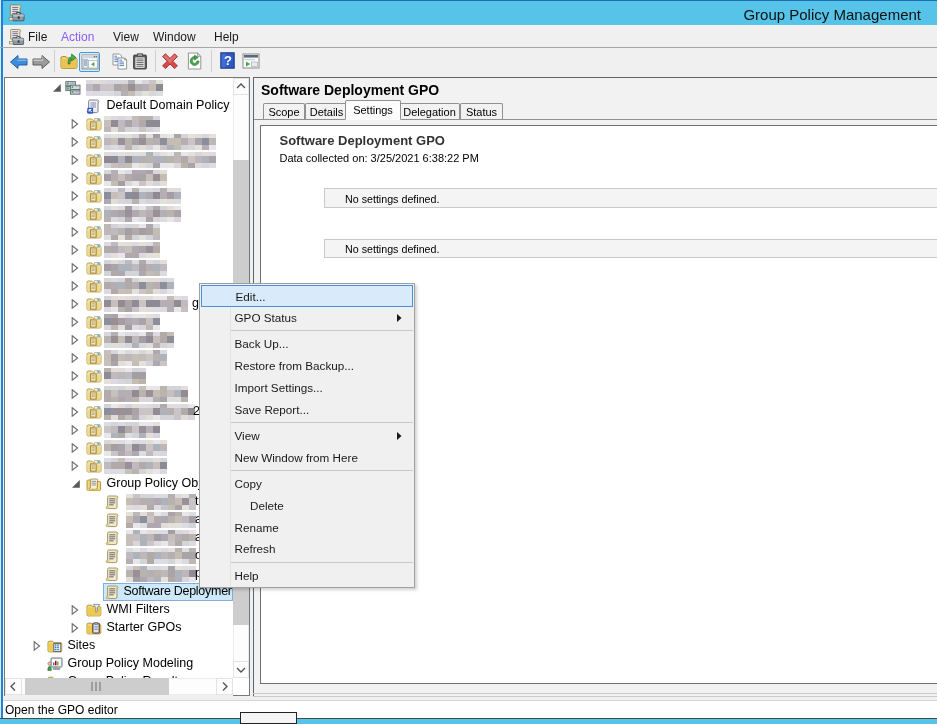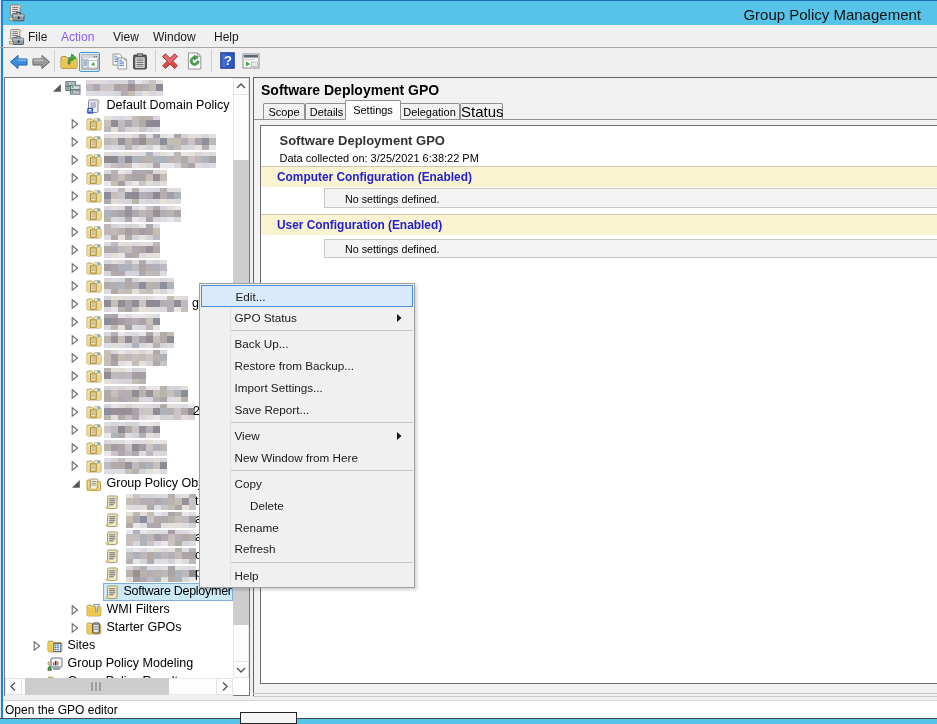--- a/index.html
+++ b/index.html
@@ -1534,39 +1534,33 @@
         </svg></div>
 </div>
 
 <div class="abs" style="left:253px;top:77px;width:684px;height:619px;background:#f2f2f2;border-left:1px solid #606468;border-top:1px solid #606468"></div>
 <div class="abs" style="left:261px;top:82px;font-size:14px;font-weight:bold;color:#000;z-index:2">Software Deployment GPO</div>
 
 <div class="abs" style="left:254px;top:78px;width:683px;height:618px;z-index:2">
   <div style="position:absolute;left:9px;top:25px;width:42px;height:16px;background:#f2f2f2;border:1px solid #919191;border-bottom:none;border-radius:2px 2px 0 0;font-size:11px;text-align:center;line-height:16px">Scope</div>
   <div style="position:absolute;left:51px;top:25px;width:43px;height:16px;background:#f2f2f2;border:1px solid #919191;border-bottom:none;border-radius:2px 2px 0 0;font-size:11px;text-align:center;line-height:16px">Details</div>
   <div style="position:absolute;left:145px;top:25px;width:61px;height:16px;background:#f2f2f2;border:1px solid #919191;border-bottom:none;border-radius:2px 2px 0 0;font-size:11px;text-align:center;line-height:16px">Delegation</div>
-  <div style="position:absolute;left:206px;top:25px;width:43px;height:16px;background:#f2f2f2;border:1px solid #919191;border-bottom:none;border-radius:2px 2px 0 0;font-size:15px;text-align:center;line-height:16px">Status</div>
+  <div style="position:absolute;left:206px;top:25px;width:43px;height:16px;background:#f2f2f2;border:1px solid #919191;border-bottom:none;border-radius:2px 2px 0 0;font-size:11px;text-align:center;line-height:16px">Status</div>
   <div style="position:absolute;left:0px;top:41px;width:683px;height:1px;background:#919191"></div>
   <div style="position:absolute;left:91px;top:22px;width:56px;height:20px;background:#fcfcfc;border:1px solid #919191;border-bottom:1px solid #fcfcfc;border-radius:2px 2px 0 0;font-size:11px;text-align:center;line-height:19px;z-index:3">Settings</div>
 </div>
 
 <div class="abs" style="left:260px;top:125px;width:677px;height:559px;background:#fff;border:1px solid #6f6f6f;border-right:none;z-index:1">
   <div style="position:absolute;left:18.5px;top:7px;font-size:13px;font-weight:bold;color:#333">Software Deployment GPO</div>
   <div style="position:absolute;left:18.5px;top:26px;font-size:11px;color:#000">Data collected on: 3/25/2021 6:38:22 PM</div>
 
-  <div style="position:absolute;left:0px;top:39.5px;right:0;height:21px;background:#faf3d2;border-top:1px solid #cfc9ae">
-    <div style="position:absolute;left:16px;top:3.5px;font-size:11.9px;font-weight:bold;color:#2222cc">Computer Configuration (Enabled)</div>
-  </div>
   <div style="position:absolute;left:63px;top:62px;right:0;height:19.5px;background:#f4f4f4;border-top:1px solid #c9c9c9;border-left:1px solid #c9c9c9;border-bottom:1px solid #c9c9c9">
     <div style="position:absolute;left:20px;top:3.5px;font-size:10.7px;color:#000">No settings defined.</div>
   </div>
 
-  <div style="position:absolute;left:0px;top:87.5px;right:0;height:21px;background:#faf3d2;border-top:1px solid #cfc9ae">
-    <div style="position:absolute;left:16px;top:3.5px;font-size:11.9px;font-weight:bold;color:#2222cc">User Configuration (Enabled)</div>
-  </div>
   <div style="position:absolute;left:63px;top:112.8px;right:0;height:19.5px;background:#f4f4f4;border-top:1px solid #c9c9c9;border-left:1px solid #c9c9c9;border-bottom:1px solid #c9c9c9">
     <div style="position:absolute;left:20px;top:3.5px;font-size:10.7px;color:#000">No settings defined.</div>
   </div>
 </div>
 
 <div class="abs" style="left:253px;top:692.5px;width:684px;height:1px;background:#c9c9c9"></div>
 <div class="abs" style="left:253px;top:695.5px;width:684px;height:1px;background:#c9c9c9"></div>
 
 <div style="position:absolute;left:199px;top:283px;width:216px;height:305px;background:#f0f0f0;border:1px solid #a0a0a0;box-shadow:2px 2px 3px rgba(0,0,0,0.18);z-index:40">
       <div style="position:absolute;left:29.5px;top:1px;bottom:1px;width:1px;background:#e2e2e2"></div>

